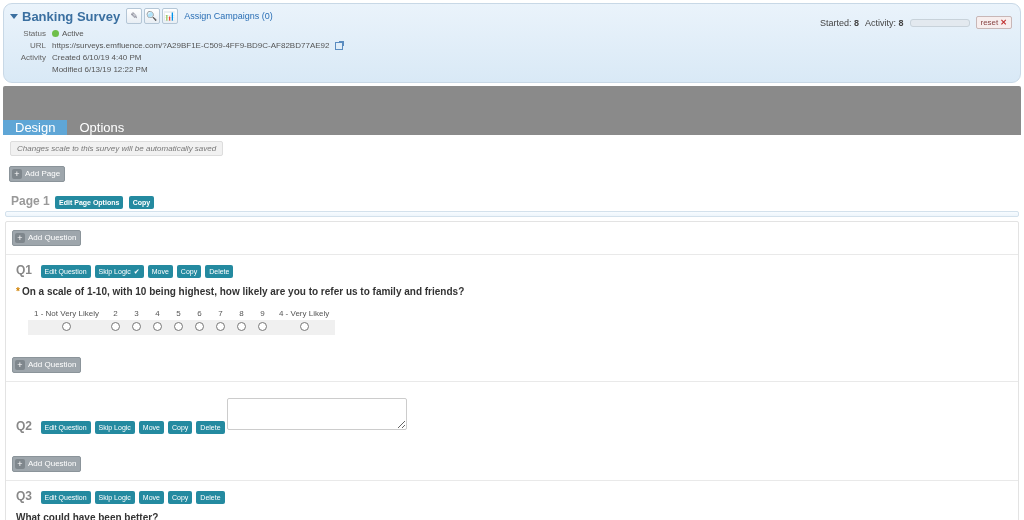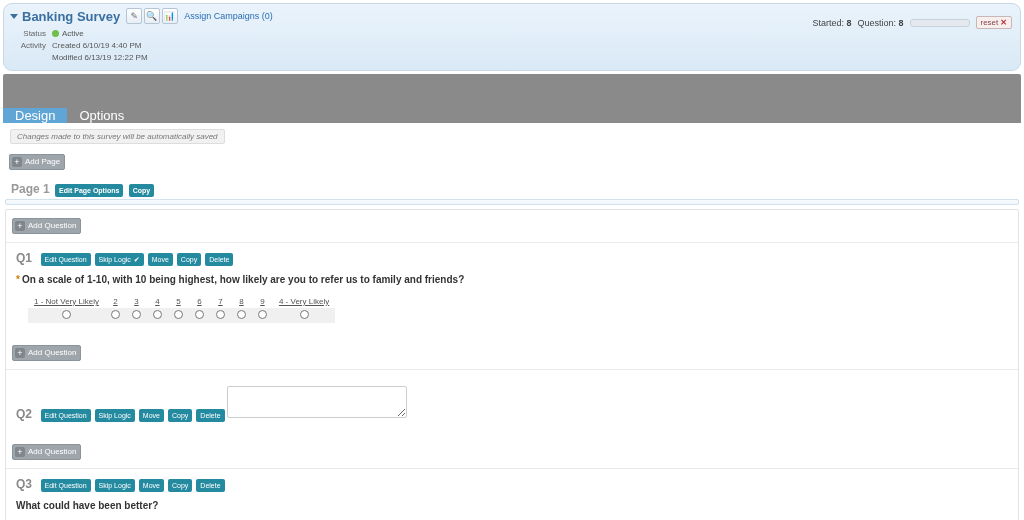--- a/index.html
+++ b/index.html
@@ -66,21 +66,21 @@
   .page-bar { background:linear-gradient(#f7fbff,#eef5fb); border:1px solid #d3e1ec; border-radius:2px; padding:2px 4px; margin:0 2px 4px 2px;}
   .q-area { border:1px solid #e3e3e3; border-radius:2px; margin:4px 2px 0 2px; padding:0;}
   .q-block { border-top:1px solid #e9e9e9; padding:8px 10px 14px 10px;}
   .q-block:first-child { border-top:none; }
   .q-num { font-size:12px; font-weight:bold; color:#888; margin-right:4px;}
   .q-actions { display:inline-flex; gap:2px; }
   .q-text { font-size:10px; font-weight:bold; color:#333; margin-top:8px;}
   .req-star { color:#d08000; font-weight:bold; margin-right:2px;}
   .scale-wrap { margin:10px 0 0 12px; }
   .scale-table { border-collapse:collapse; }
-  .scale-table td { font-size:8px; text-align:center; padding:2px 6px; color:#555;text-decoration:underline;}
+  .scale-table td { font-size:8px; text-align:center; padding:2px 6px; color:#555;}
   .scale-table tr.radio-row td { background:#f0f0f0; }
   .scale-table input[type=radio]{ width:9px; height:9px; }
   .textarea { width:180px; height:32px; border:1px solid #ccc; border-radius:2px; margin:8px 0 0 0; resize:both;}
   .add-between { padding:4px 0 4px 0; }
   .check { display:inline-block; margin-left:3px;}
 </style>
 </head>
 <body>
 
 
@@ -94,52 +94,59 @@
     <span class="sq-btn">🔍</span>
     <span class="sq-btn">📊</span>
     <span class="assign-link">Assign Campaigns (0)</span>
   </div>
   <div class="hdr-right">
     <span class="stat">
       <span>Started:</span>
       <b>8</b>
     </span>
     <span class="stat">
-      <span>Question:</span>
+      <span>Activity:</span>
       <b>8</b>
     </span>
     <span class="prog-shell"><span class="prog-fill"></span></span>
     <span class="reset-btn">
       <span>reset</span><span class="x">✕</span>
     </span>
   </div>
   <div class="meta">
     <div class="meta-row">
       <div class="meta-label">Status</div>
       <div class="meta-val">
         <span class="pill-active"></span><span>Active</span>
       </div>
     </div>
     <div class="meta-row">
+      <div class="meta-label">URL</div>
+      <div class="meta-val url-line">
+        <span>https://surveys.emfluence.com/?A29BF1E-C509-4FF9-BD9C-AF82BD77AE92</span>
+        <span class="ext-icon"></span>
+      </div>
+    </div>
+    <div class="meta-row">
       <div class="meta-label">Activity</div>
       <div class="meta-val">
         <div>Created 6/10/19 4:40 PM</div>
         <div>Modified 6/13/19 12:22 PM</div>
       </div>
     </div>
   </div>
 </div>
 
 
 <div class="tabbar">
   <div class="tab active">Design</div>
   <div class="tab">Options</div>
 </div>
 
-<div class="autosave">Changes made to this survey will be automatically saved</div>
+<div class="autosave">Changes scale to this survey will be automatically saved</div>
 
 <div class="content">
 
   <div class="mini-btn">
     <span class="plus">+</span>
     <span>Add Page</span>
   </div>
 
   <div class="page-hdr">
     <span>Page 1</span>

